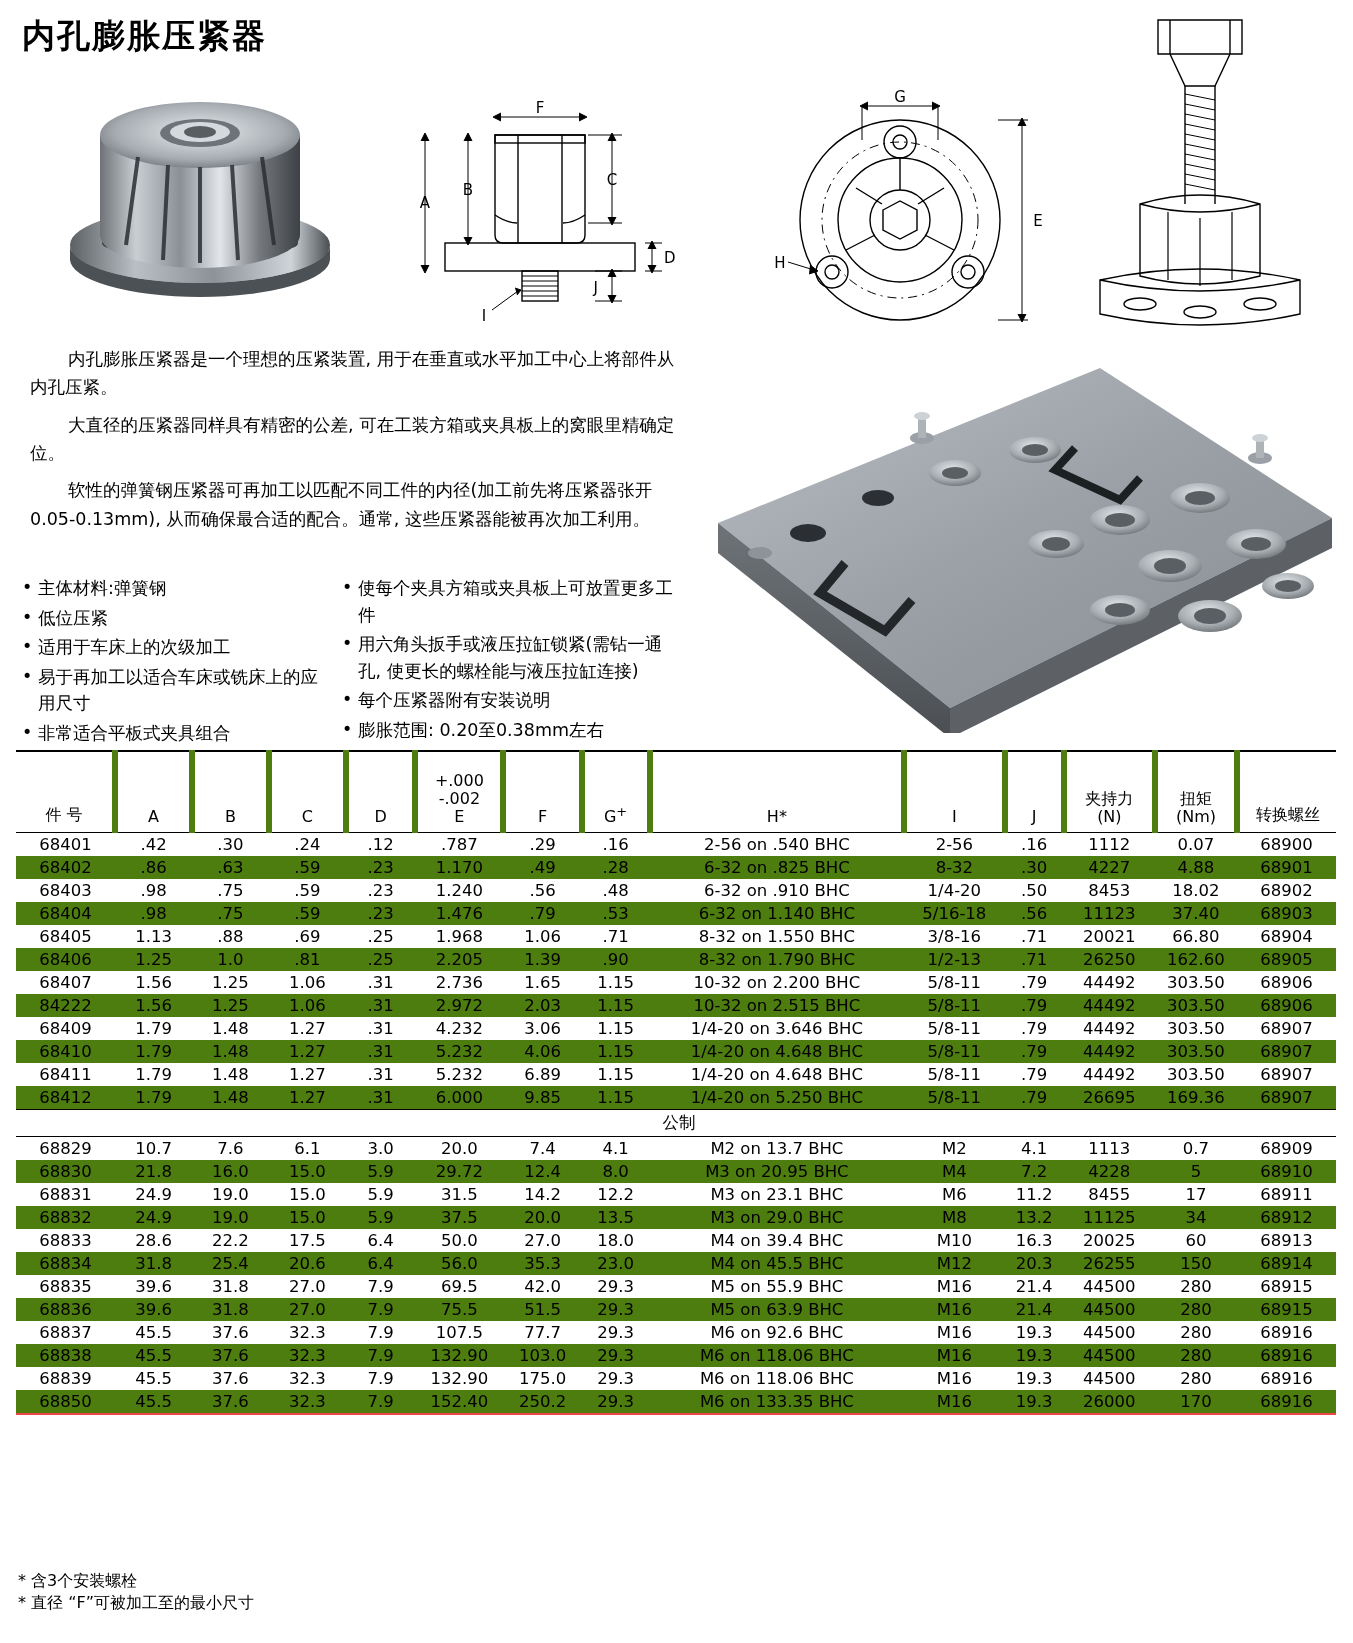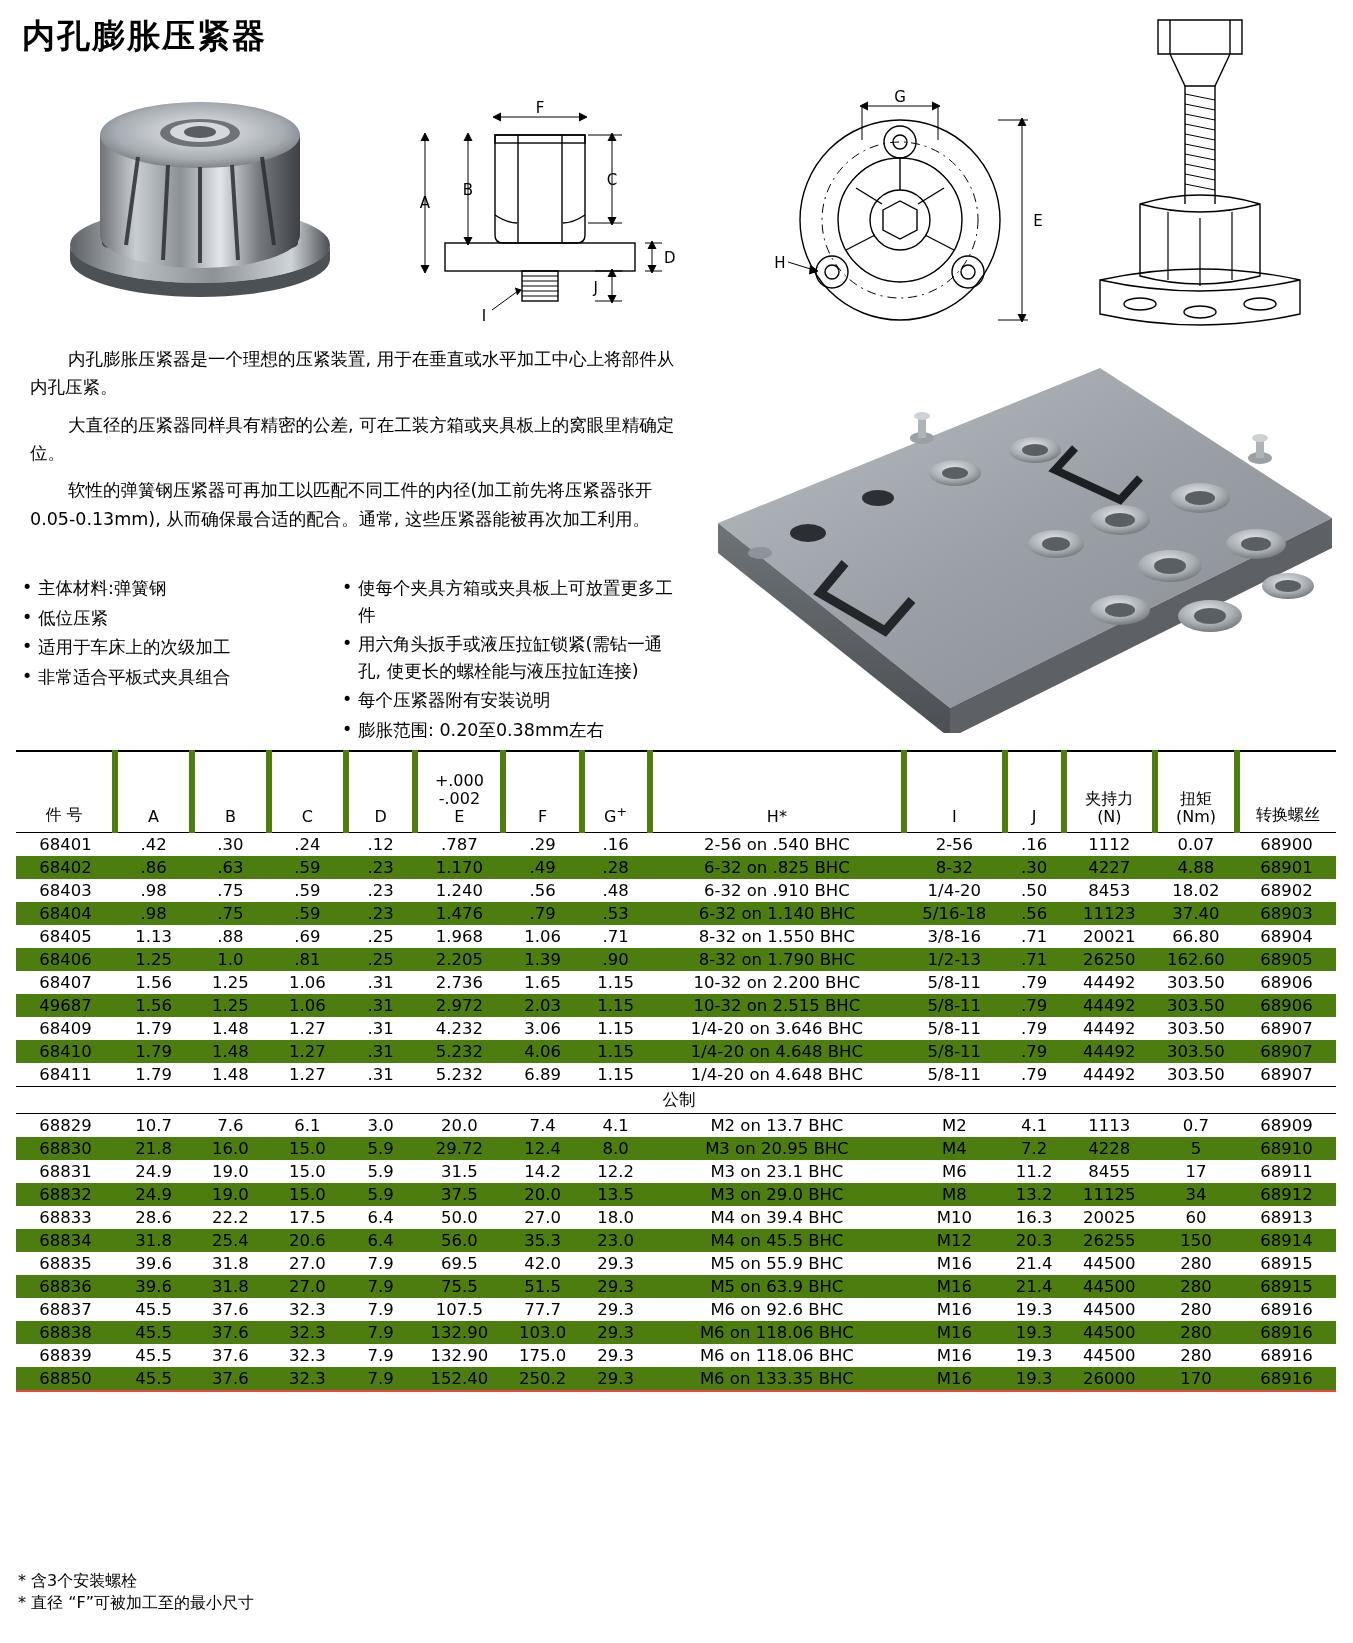--- a/index.html
+++ b/index.html
@@ -382,20 +382,21 @@
   <div class="body-text">
     <p>内孔膨胀压紧器是一个理想的压紧装置, 用于在垂直或水平加工中心上将部件从内孔压紧。</p>
     <p>大直径的压紧器同样具有精密的公差, 可在工装方箱或夹具板上的窝眼里精确定位。</p>
     <p>软性的弹簧钢压紧器可再加工以匹配不同工件的内径(加工前先将压紧器张开0.05-0.13mm), 从而确保最合适的配合。通常, 这些压紧器能被再次加工利用。</p>
   </div>
 
   <div class="bullets-left">
     <div class="bullet"><span>主体材料:弹簧钢</span></div>
     <div class="bullet"><span>低位压紧</span></div>
     <div class="bullet"><span>适用于车床上的次级加工</span></div>
+    <div class="bullet"><span>易于再加工以适合车床或铣床上的应用尺寸</span></div>
     <div class="bullet"><span>非常适合平板式夹具组合</span></div>
   </div>
 
   <div class="bullets-right">
     <div class="bullet"><span>使每个夹具方箱或夹具板上可放置更多工件</span></div>
     <div class="bullet"><span>用六角头扳手或液压拉缸锁紧(需钻一通孔, 使更长的螺栓能与液压拉缸连接)</span></div>
     <div class="bullet"><span>每个压紧器附有安装说明</span></div>
     <div class="bullet"><span>膨胀范围: 0.20至0.38mm左右</span></div>
   </div>
 
@@ -644,21 +645,21 @@
           <td>1.65</td>
           <td>1.15</td>
           <td>10-32 on 2.200 BHC</td>
           <td>5/8-11</td>
           <td>.79</td>
           <td>44492</td>
           <td>303.50</td>
           <td>68906</td>
         </tr>
         <tr class="alt">
-          <td class="pn">49687</td>
+          <td class="pn">84222</td>
           <td>1.56</td>
           <td>1.25</td>
           <td>1.06</td>
           <td>.31</td>
           <td>2.972</td>
           <td>2.03</td>
           <td>1.15</td>
           <td>10-32 on 2.515 BHC</td>
           <td>5/8-11</td>
           <td>.79</td>
@@ -705,20 +706,36 @@
           <td>1.27</td>
           <td>.31</td>
           <td>5.232</td>
           <td>6.89</td>
           <td>1.15</td>
           <td>1/4-20 on 4.648 BHC</td>
           <td>5/8-11</td>
           <td>.79</td>
           <td>44492</td>
           <td>303.50</td>
+          <td>68907</td>
+        </tr>
+        <tr class="alt">
+          <td class="pn">68412</td>
+          <td>1.79</td>
+          <td>1.48</td>
+          <td>1.27</td>
+          <td>.31</td>
+          <td>6.000</td>
+          <td>9.85</td>
+          <td>1.15</td>
+          <td>1/4-20 on 5.250 BHC</td>
+          <td>5/8-11</td>
+          <td>.79</td>
+          <td>26695</td>
+          <td>169.36</td>
           <td>68907</td>
         </tr>
         <tr class="metric-sep">
           <td class="metric-label" colspan="14">公制</td>
         </tr>
       </tbody>
       <tbody>
         <tr>
           <td class="pn">68829</td>
           <td>10.7</td>

